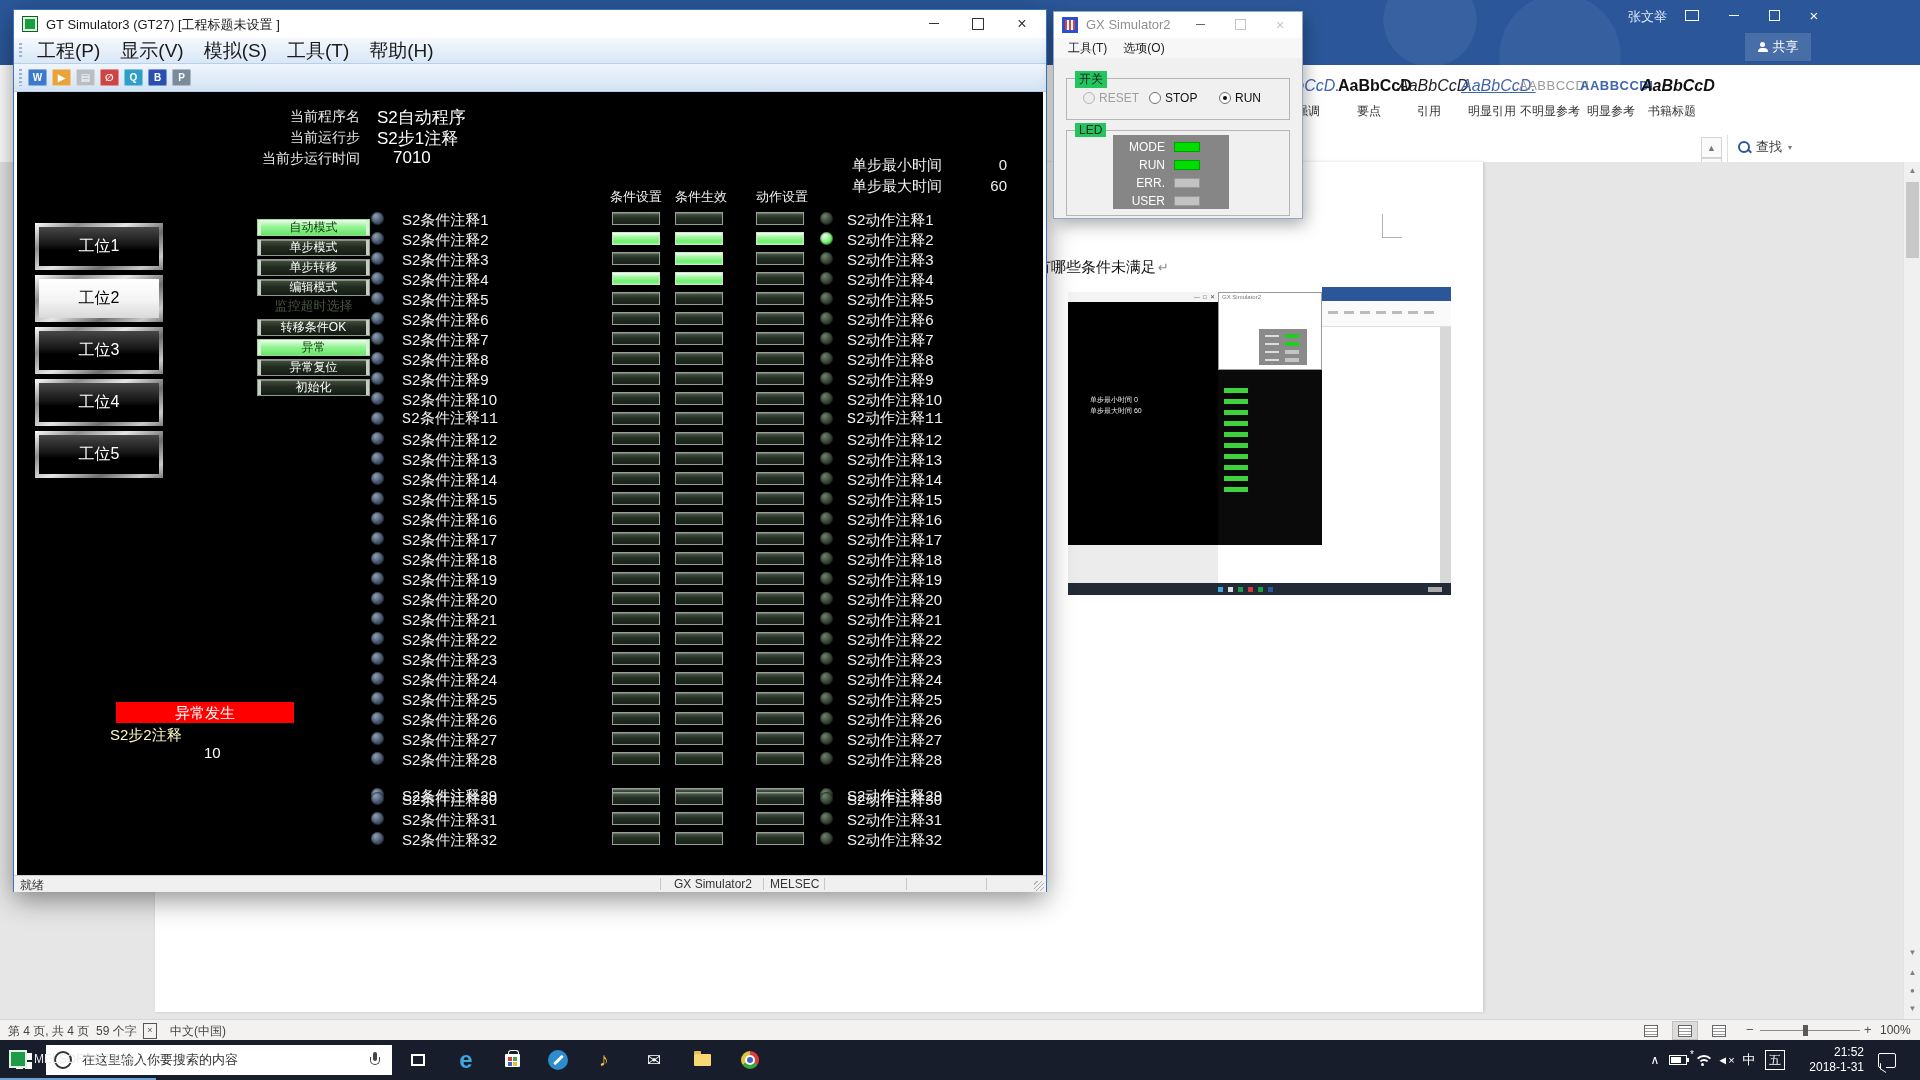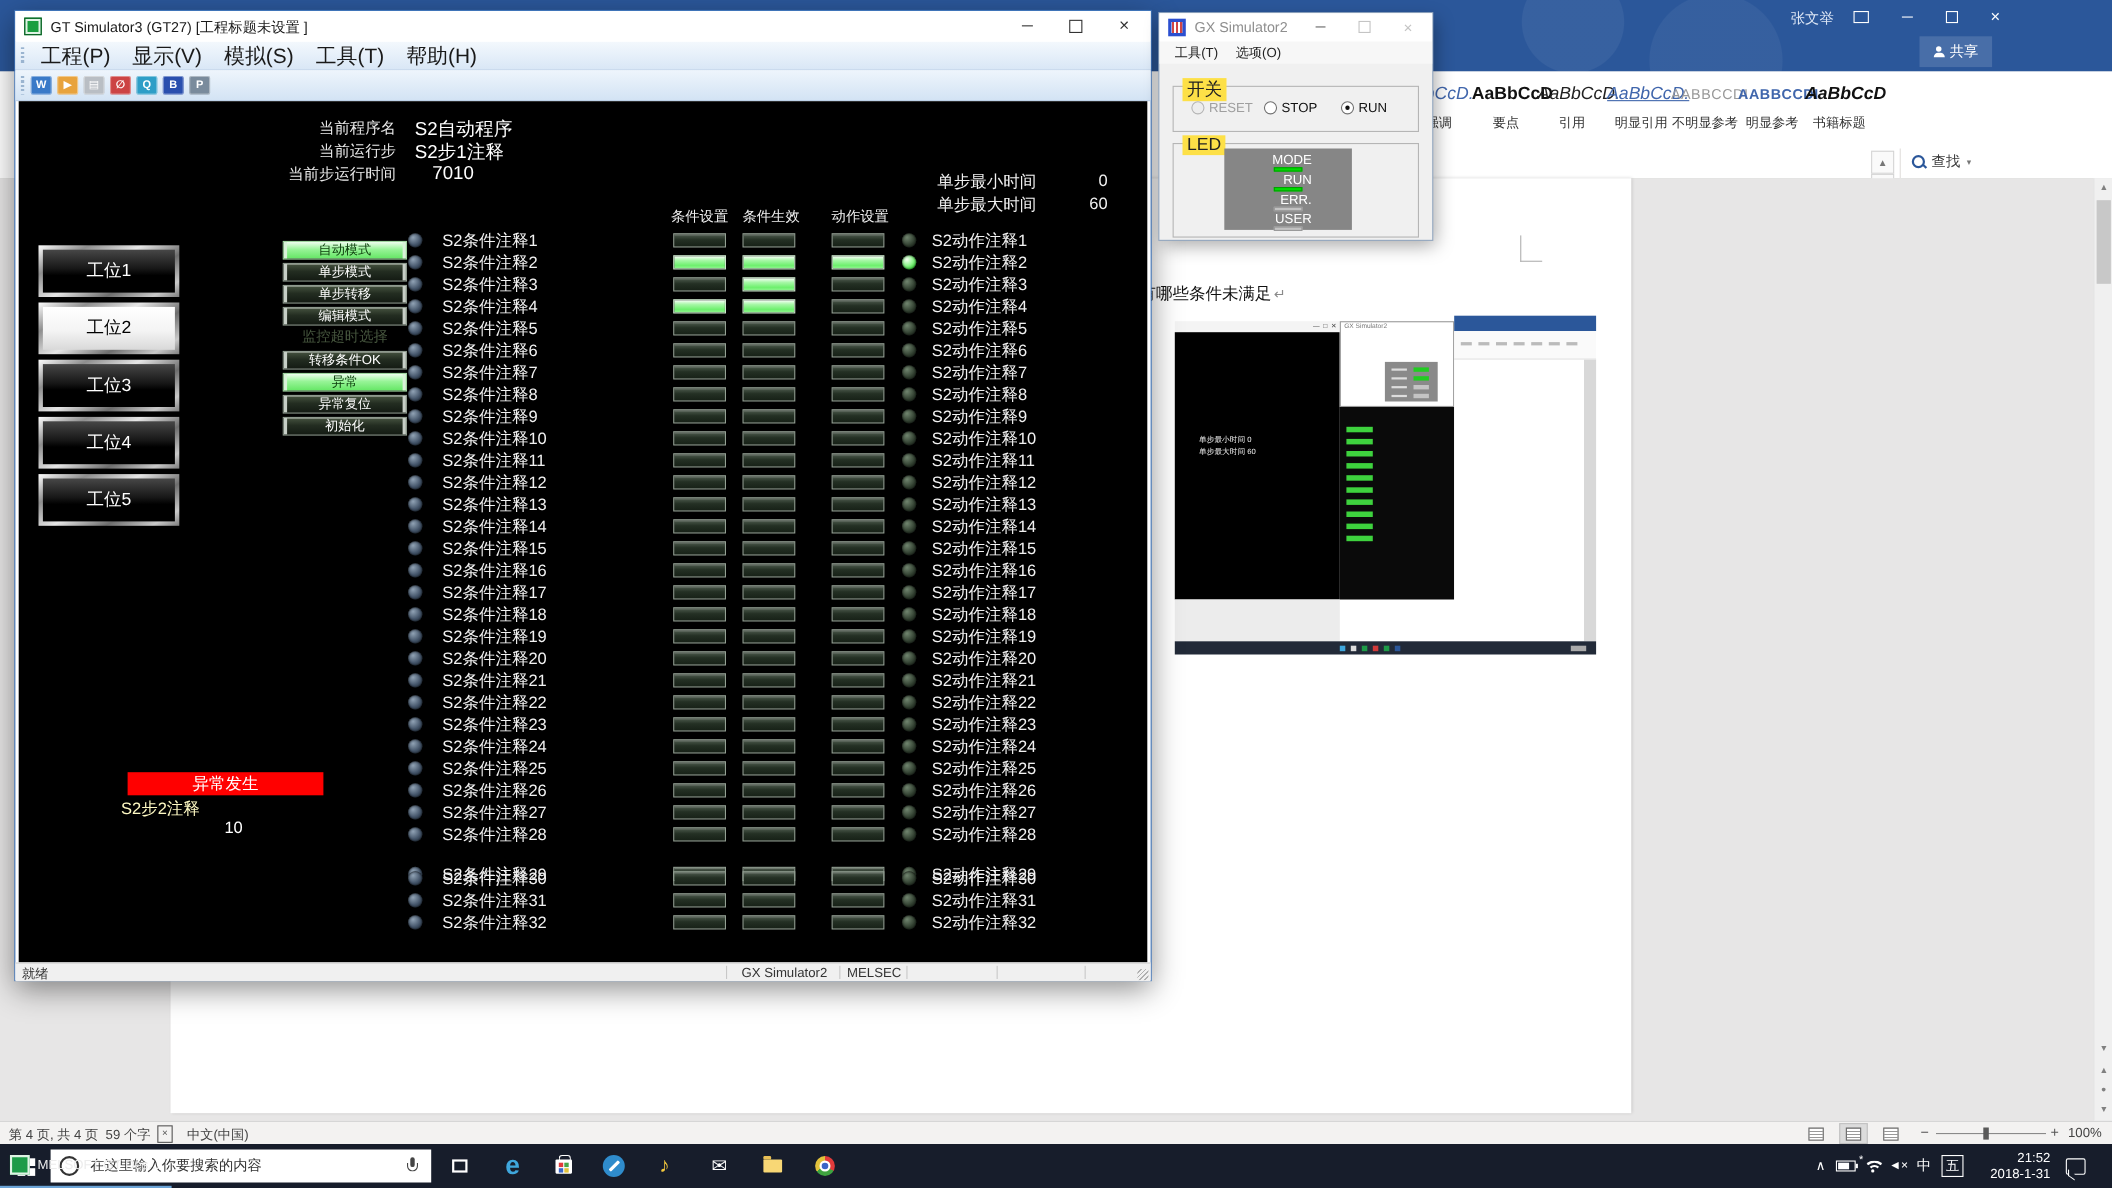--- a/index.html
+++ b/index.html
@@ -126,28 +126,28 @@
   .gx-titlebar{position:absolute;left:0;top:0;width:100%;height:26px;background:#fff;}
   .gx-app-icon{position:absolute;left:8px;top:5px;width:16px;height:16px;background:repeating-linear-gradient(90deg,#d04545 0 2px,#fff 2px 4px);border:3px solid #2b4fd0;box-sizing:border-box;}
   .gx-title{position:absolute;left:32px;top:5px;font-size:13px;color:#8f8f8f;}
   .gx-ctl{position:absolute;top:0;width:40px;height:25px;display:flex;align-items:center;justify-content:center;cursor:pointer;}
   .gx-ctl .bar{width:9px;height:1px;background:#666;}
   .gx-ctl .box{width:9px;height:9px;border:1px solid #c4c4c4;}
   .gx-x{color:#c4c4c4;font-size:14px;}
   .gx-menubar{position:absolute;left:0;top:26px;width:100%;height:20px;background:#f7f7f7;display:flex;gap:4px;padding-left:8px;align-items:center;box-sizing:border-box;}
   .gx-menu{font-size:12px;color:#222;padding:2px 6px;cursor:pointer;}
   .gbox{position:absolute;border:1px solid #b5b5b5;}
-  .gbox-label{position:absolute;top:-8px;left:8px;background:#fde047;padding:0 4px;font-size:16px;color:#222;}
+  .gbox-label{position:absolute;top:-8px;left:8px;background:#22c55e;padding:0 4px;font-size:12px;color:#222;}
   .radio{position:absolute;top:12px;display:flex;align-items:center;gap:4px;font-size:12px;color:#111;cursor:pointer;}
   .radio.disabled{color:#9f9f9f;}
   .rcirc{width:12px;height:12px;border-radius:50%;background:#fff;border:1px solid #707070;position:relative;box-sizing:border-box;}
   .radio.disabled .rcirc{border-color:#b5b5b5;background:#ededed;}
   .rdot{position:absolute;left:3px;top:3px;width:4px;height:4px;border-radius:50%;background:#111;}
   .gx-led-panel{position:absolute;left:46px;top:12px;width:116px;height:78px;background:#868686;padding-top:3px;box-sizing:border-box;}
-  .ledrow{display:flex;align-items:center;height:18px;flex-direction:column;}
+  .ledrow{display:flex;align-items:center;height:18px;}
   .ledlabel{width:52px;text-align:right;color:#fff;font-size:12px;margin-right:9px;}
   .ledrect{width:24px;height:8px;background:#c2c2c2;border:1px solid #9a9a9a;}
   .ledrect.on{background:#00dd00;border-color:#00a000;}
   
   .taskbar{position:absolute;left:0;top:1040px;width:1920px;height:40px;background:#171d2b;z-index:30;}
   .taskbar > div{position:absolute;}
   .start-btn{left:0;top:0;width:46px;height:40px;display:flex;align-items:center;justify-content:center;cursor:pointer;}
   .win-logo{width:7px;height:7px;background:#fff;box-shadow:9px 0 0 #fff,0 9px 0 #fff,9px 9px 0 #fff;margin:-8px 0 0 -8px;}
   .search-box{left:46px;top:5px;width:346px;height:30px;background:#fff;display:flex;align-items:center;cursor:text;}
   .cortana-ring{width:18px;height:18px;border:2px solid #333;border-radius:50%;margin:0 10px 0 8px;box-sizing:border-box;}
@@ -518,21 +518,21 @@
         </div>
         <div class="hrow" style="top: 298px;">
           <div class="hled hl"></div>
           <div class="hlabel hc">S2条件注释10</div>
           <div class="hbar p1"></div>
           <div class="hbar p2"></div>
           <div class="hbar p3"></div>
           <div class="hled hr"></div>
           <div class="hlabel ha">S2动作注释10</div>
         </div>
-        <div class="hrow" style="top: 318px;">
+        <div class="hrow" style="top: 318px; font-family: Liberation Mono, monospace;">
           <div class="hled hl"></div>
           <div class="hlabel hc">S2条件注释11</div>
           <div class="hbar p1"></div>
           <div class="hbar p2"></div>
           <div class="hbar p3"></div>
           <div class="hled hr"></div>
           <div class="hlabel ha">S2动作注释11</div>
         </div>
         <div class="hrow" style="top: 338px;">
           <div class="hled hl"></div>

